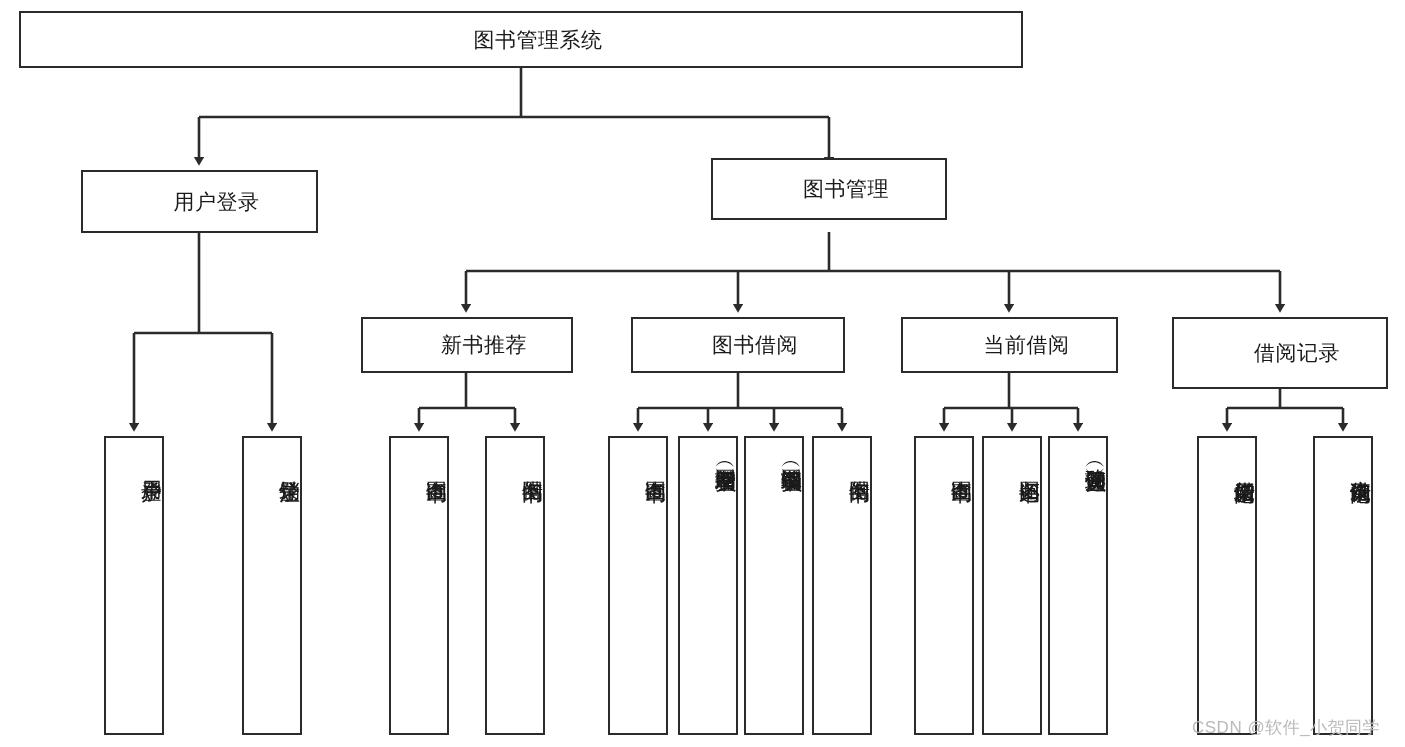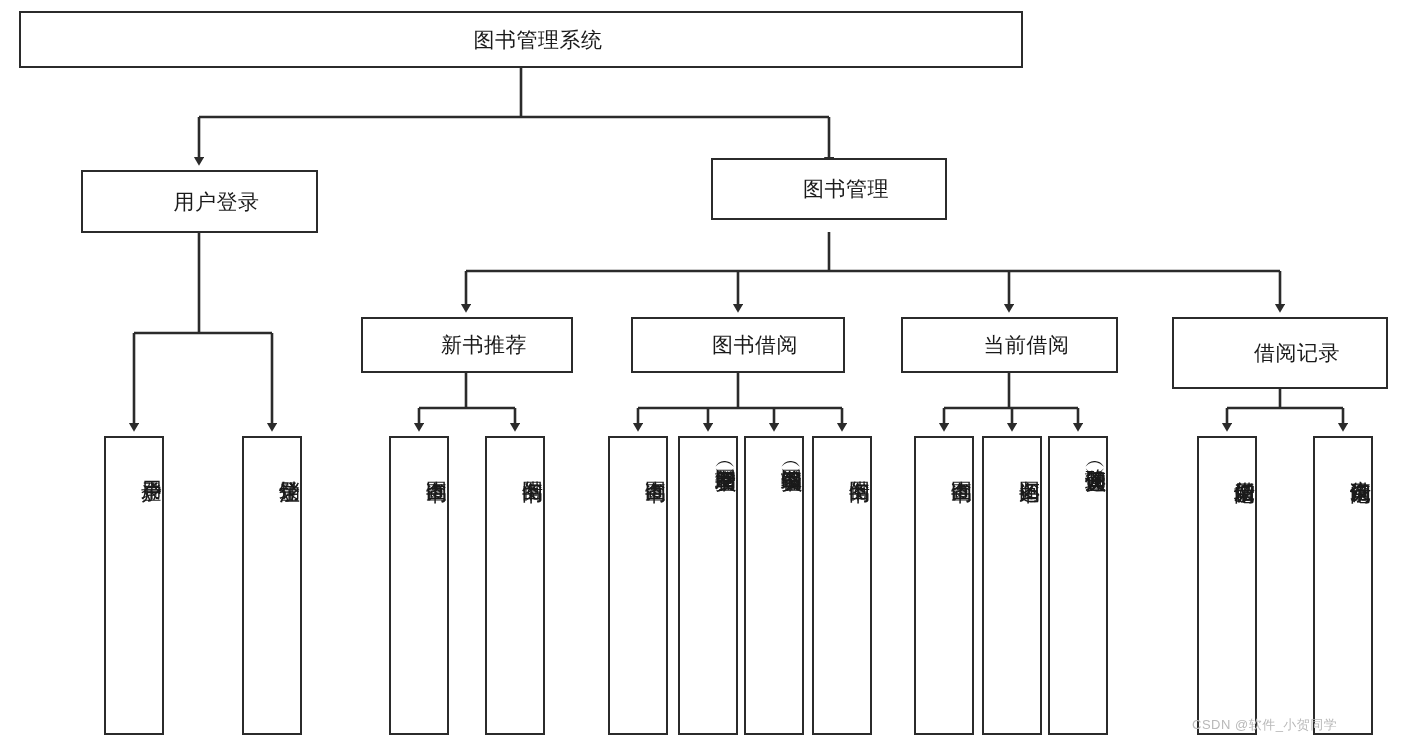--- a/index.html
+++ b/index.html
@@ -51,21 +51,21 @@
     text-orientation: upright;
     align-items: center;
     justify-content: flex-start;
     padding-top: 26px;
   }
   .node-v.tall-pad {
     padding-top: 14px;
   }
   .watermark {
     position: absolute;
-    font-size: 13px;
+    font-size: 17px;
     color: #b9b9b9;
     letter-spacing: 0.5px;
     white-space: nowrap;
     font-family: "Liberation Sans", "DejaVu Sans", sans-serif;
   }
 </style>
 </head>
 <body>
 
 <div id="canvas">

